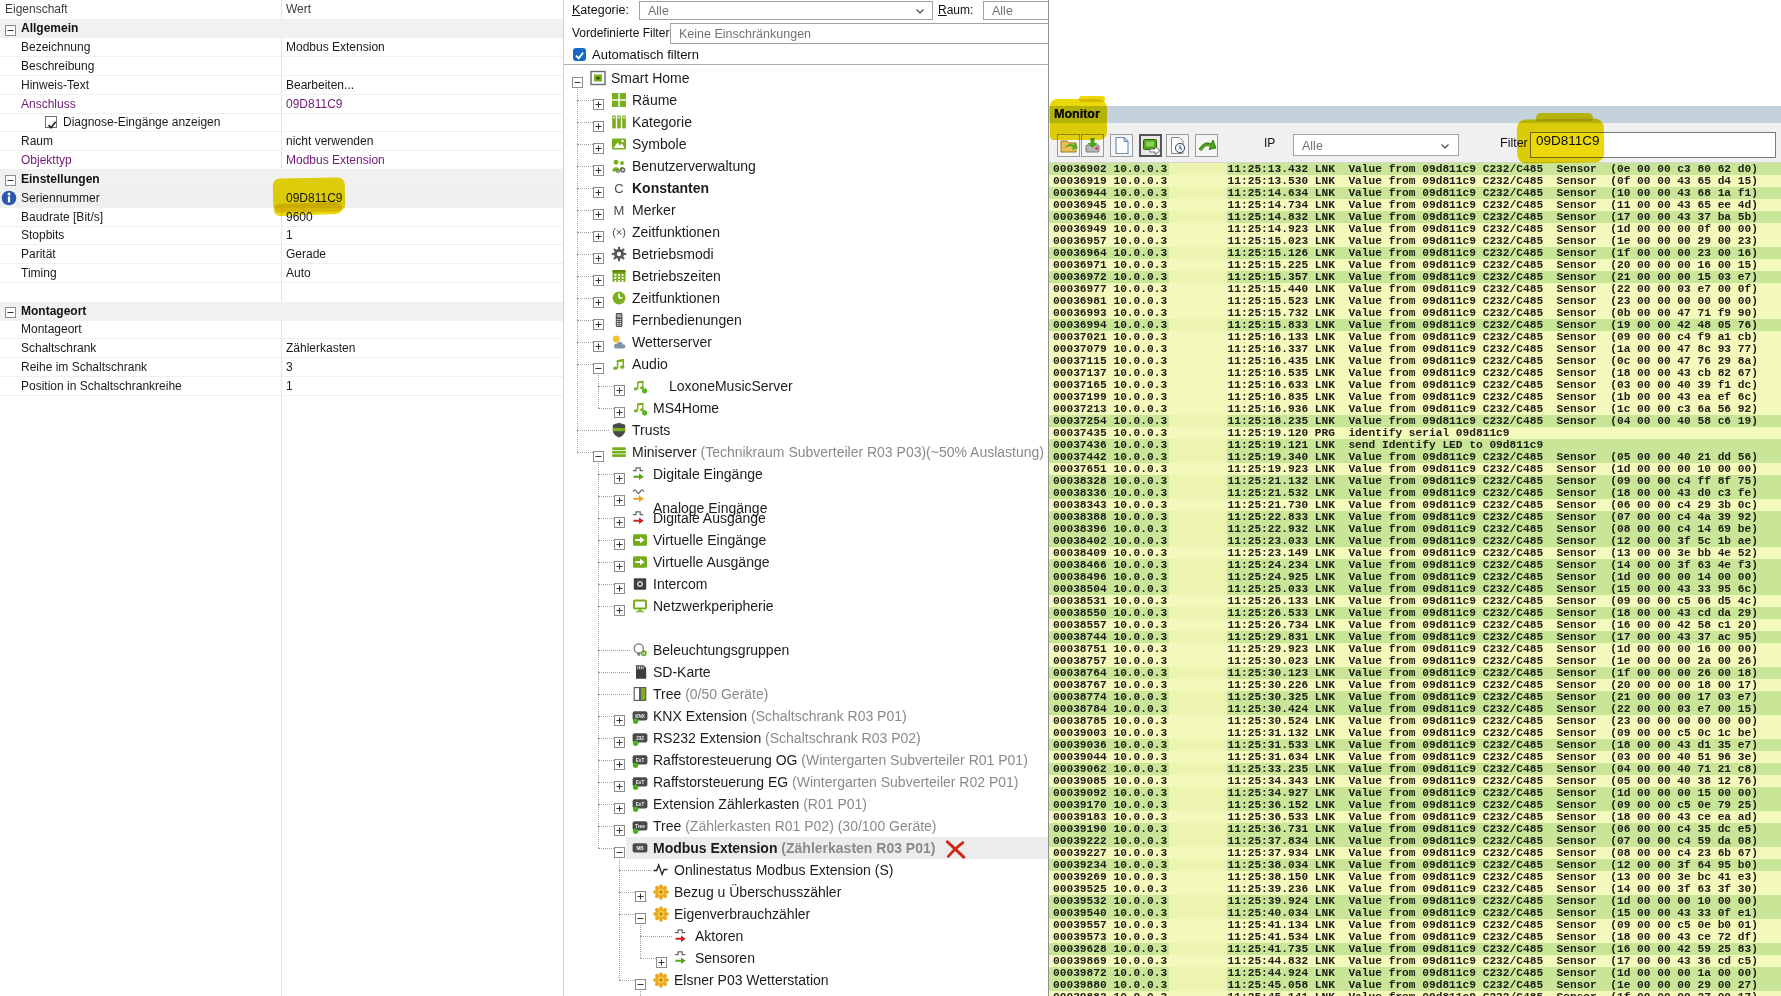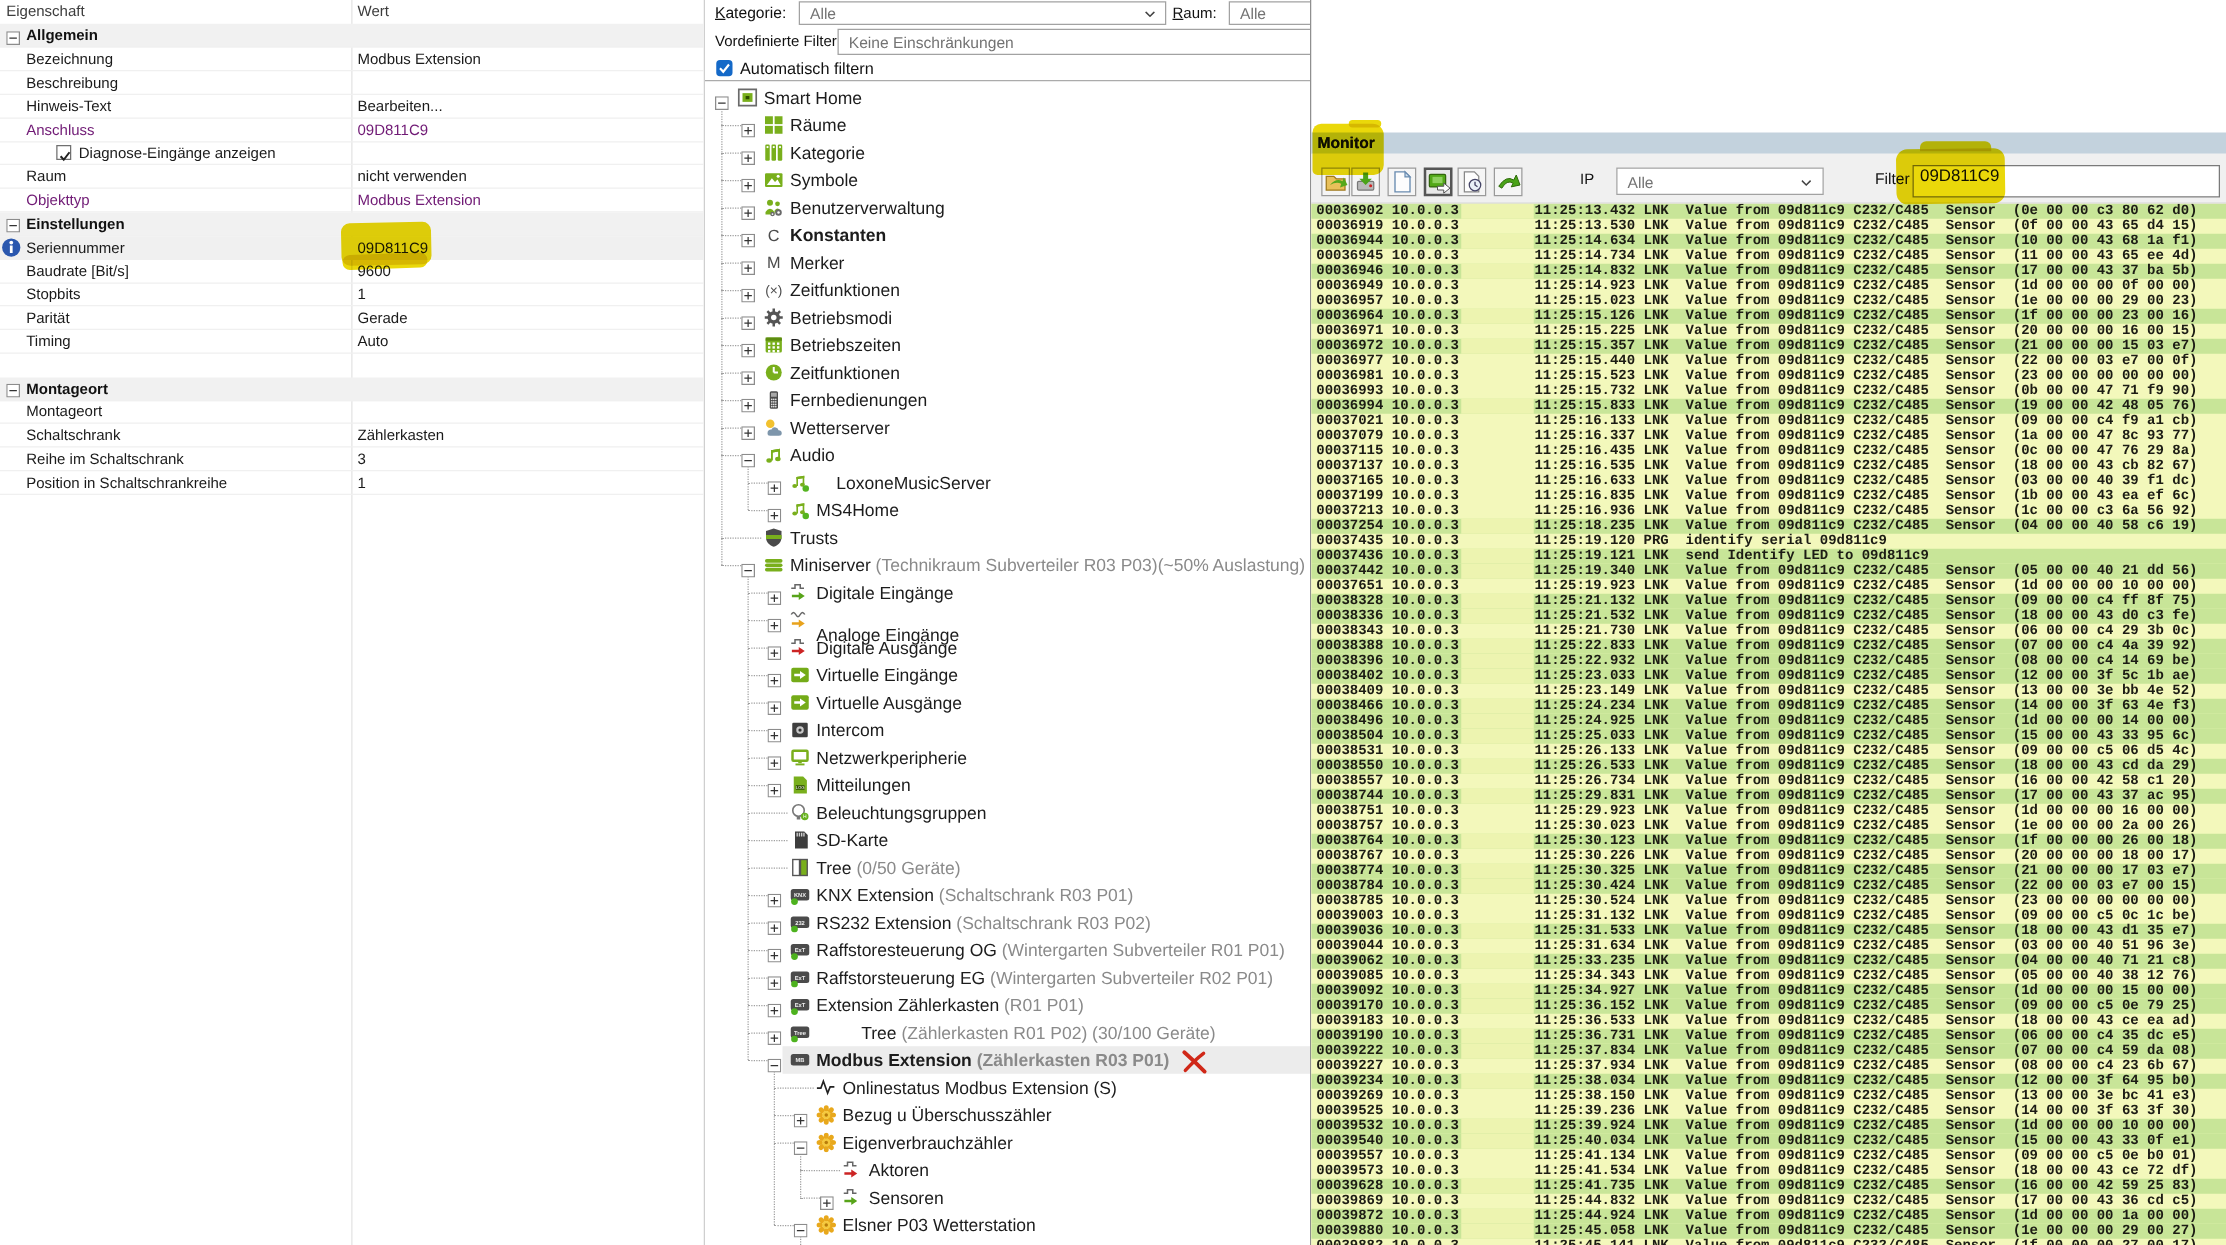--- a/index.html
+++ b/index.html
@@ -525,34 +525,20 @@
           <line x1="2.5" y1="5.5" x2="8.5" y2="5.5" stroke="#333"></line>
           <line x1="5.5" y1="2.5" x2="5.5" y2="8.5" stroke="#333"></line>
         </svg></span>
       <span class="ticon" style="left:68px"><svg width="16" height="16" viewBox="0 0 16 16">
           <rect x="2" y="2.6" width="12" height="8" rx="0.8" fill="none" stroke="#79af1c" stroke-width="2"></rect>
           <rect x="6.6" y="10.8" width="2.8" height="1.8" fill="#79af1c"></rect>
           <rect x="4.4" y="12.8" width="7.2" height="1.5" fill="#79af1c"></rect>
         </svg></span>
       <span class="a" style="left:89px;top:0;">Netzwerkperipherie</span>
     </div>
-    <div class="trow a" style="top:617px">
-      <span class="hguide" style="left:34px;top:11px;width:16px"></span>
-      <span class="expb" style="left:50px;top:5px"><svg width="11" height="11" viewBox="0 0 11 11">
-          <rect x="0.5" y="0.5" width="10" height="10" fill="#fff" stroke="#8c8c8c"></rect>
-          <line x1="2.5" y1="5.5" x2="8.5" y2="5.5" stroke="#333"></line>
-          <line x1="5.5" y1="2.5" x2="5.5" y2="8.5" stroke="#333"></line>
-        </svg></span>
-      <span class="ticon" style="left:68px"><svg width="16" height="16" viewBox="0 0 16 16">
-          <path d="M3 1.2 h7.5 l3 3 v10.6 h-10.5 z" fill="#79af1c"></path>
-          <rect x="4.6" y="8.2" width="7" height="3.6" fill="#2e4d00"></rect>
-          <text x="8.1" y="11.2" font-family="Liberation Sans" font-size="3.4" fill="#fff" text-anchor="middle">LOG</text>
-        </svg></span>
-      <span class="a" style="left:89px;top:0;">Mitteilungen</span>
-    </div>
     <div class="trow a" style="top:639px">
       <span class="hguide" style="left:34px;top:11px;width:32px"></span>
       <span class="ticon" style="left:68px"><svg width="16" height="16" viewBox="0 0 16 16">
           <circle cx="6.8" cy="6.4" r="4.6" fill="none" stroke="#777" stroke-width="1.3"></circle>
           <rect x="5.4" y="11" width="2.8" height="2.6" fill="#777"></rect>
           <circle cx="11.8" cy="11.2" r="3" fill="#66b21e"></circle>
           <text x="11.8" y="12.6" font-family="Liberation Sans" font-size="4" fill="#fff" text-anchor="middle">H</text>
         </svg></span>
       <span class="a" style="left:89px;top:0;">Beleuchtungsgruppen</span>
     </div>
@@ -650,21 +636,21 @@
       <span class="expb" style="left:50px;top:5px"><svg width="11" height="11" viewBox="0 0 11 11">
           <rect x="0.5" y="0.5" width="10" height="10" fill="#fff" stroke="#8c8c8c"></rect>
           <line x1="2.5" y1="5.5" x2="8.5" y2="5.5" stroke="#333"></line>
           <line x1="5.5" y1="2.5" x2="5.5" y2="8.5" stroke="#333"></line>
         </svg></span>
       <span class="ticon" style="left:68px"><svg width="16" height="16" viewBox="0 0 16 16">
           <rect x="0.6" y="3.2" width="14.8" height="9.2" rx="2" fill="#4b4b4b"></rect>
           <text x="8" y="9.9" font-family="Liberation Sans" font-size="4.6" font-weight="bold" fill="#eee" text-anchor="middle">Tree</text>
           <circle cx="3.6" cy="13.2" r="2.7" fill="#4db21e"></circle>
         </svg></span>
-      <span class="a" style="left:89px;top:0;margin-left:36px;">Tree<span class="tgray"> (Zählerkasten R01 P02) (30/100 Geräte)</span></span>
+      <span class="a" style="left:89px;top:0;">Tree<span class="tgray"> (Zählerkasten R01 P02) (30/100 Geräte)</span></span>
     </div>
     <div class="trow a" style="top:837px">
       <span class="hguide" style="left:34px;top:11px;width:16px"></span>
       <span class="expb" style="left:50px;top:5px"><svg width="11" height="11" viewBox="0 0 11 11">
           <rect x="0.5" y="0.5" width="10" height="10" fill="#fff" stroke="#8c8c8c"></rect>
           <line x1="2.5" y1="5.5" x2="8.5" y2="5.5" stroke="#333"></line>
         </svg></span>
       <span class="ticon" style="left:68px"><svg width="16" height="16" viewBox="0 0 16 16">
           <rect x="0.6" y="3.2" width="14.8" height="9.2" rx="2" fill="#4b4b4b"></rect>
           <text x="8" y="9.9" font-family="Liberation Sans" font-size="4.6" font-weight="bold" fill="#eee" text-anchor="middle">MB</text>

